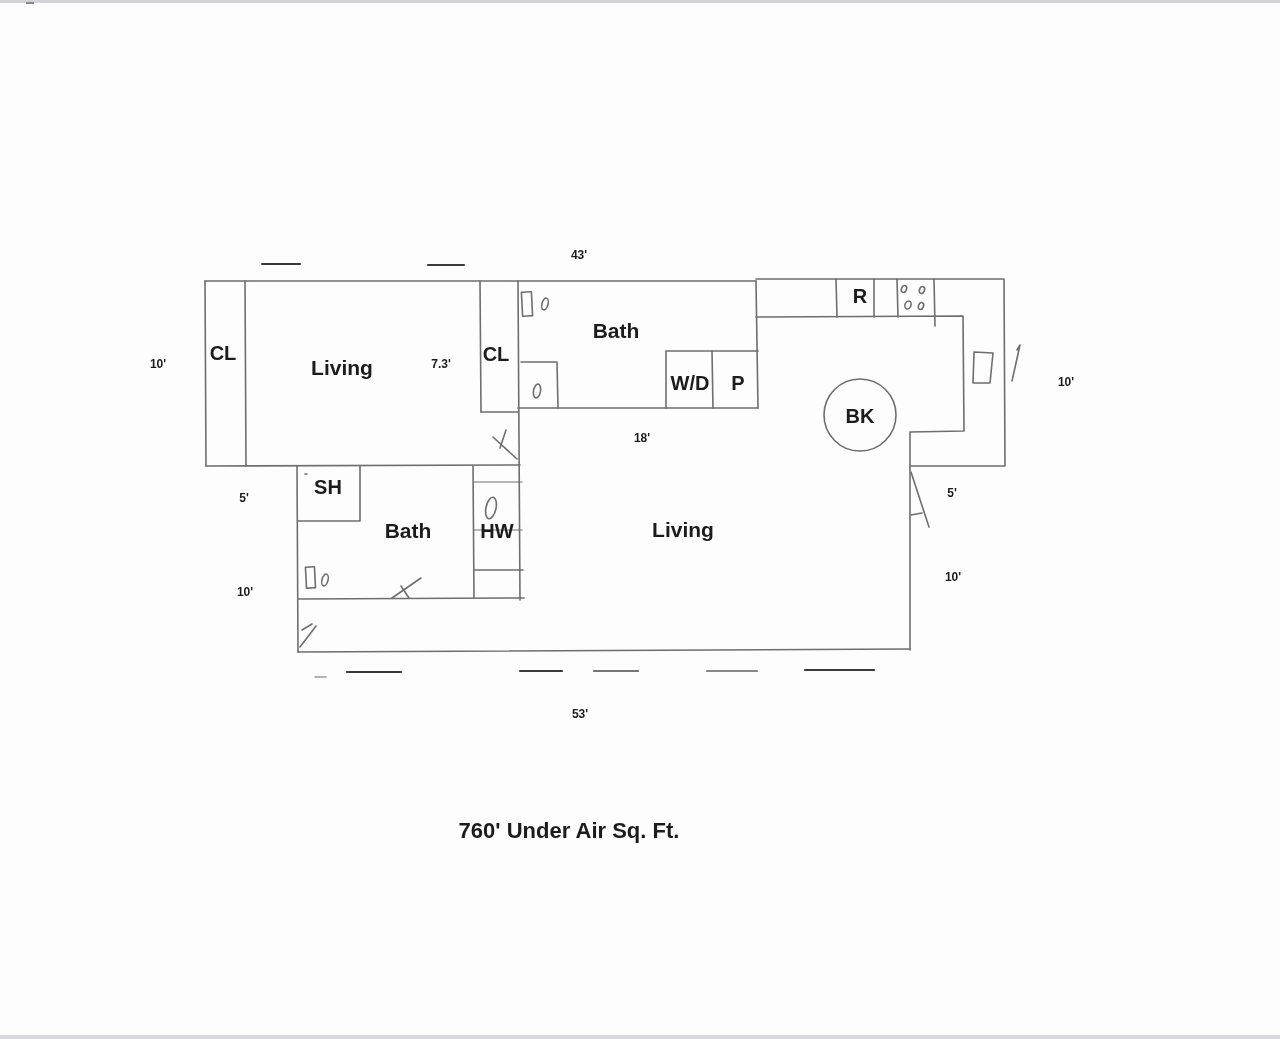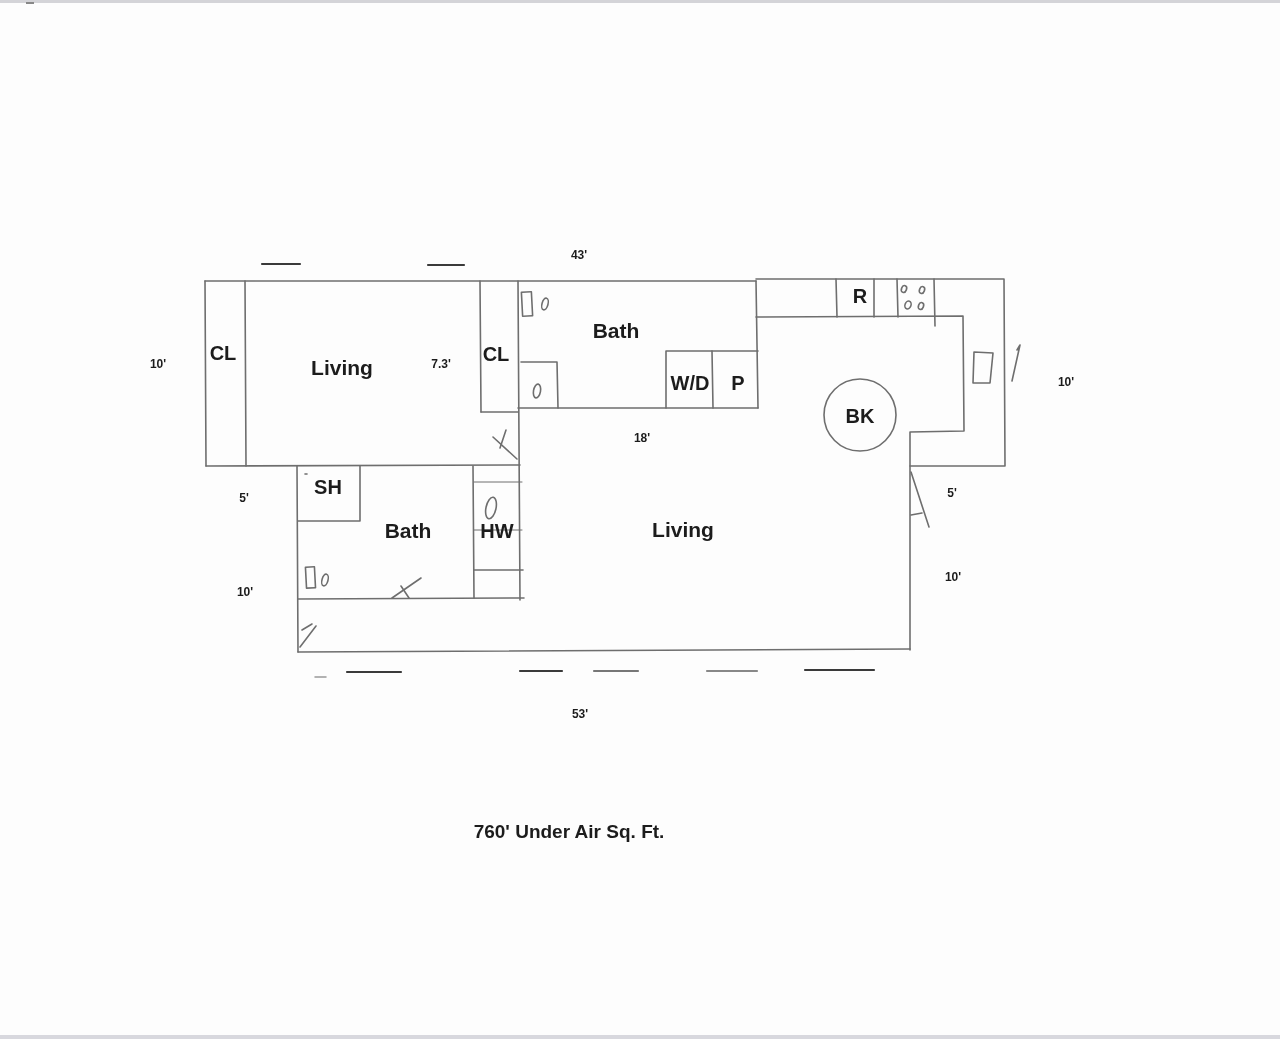--- a/index.html
+++ b/index.html
@@ -13,21 +13,21 @@
   .corner-mark { position: absolute; left: 26px; top: 2px; width: 8px; height: 2px; background: #888; }
   svg.plan { position: absolute; left: 0; top: 0; }
   .lbl {
     position: absolute; font-weight: bold; color: #1c1c1c;
     white-space: nowrap; transform: translate(-50%, -50%);
     line-height: 1;
   }
   .room { font-size: 21px; }
   .dim { font-size: 12px; margin-top: 10px; }
   .fix { font-size: 20px; }
-  .footer { font-size: 19px; }
+  .footer { font-size: 22px; }
 </style>
 </head>
 <body>
 
 <div class="frame-top"></div>
 <div class="corner-mark"></div>
 <div class="frame-bottom"></div>
 
 <svg class="plan" width="1280" height="1039" viewBox="0 0 1280 1039">
   <g fill="none" stroke="#6e6e6e" stroke-width="1.6" stroke-linecap="round" stroke-linejoin="round">

